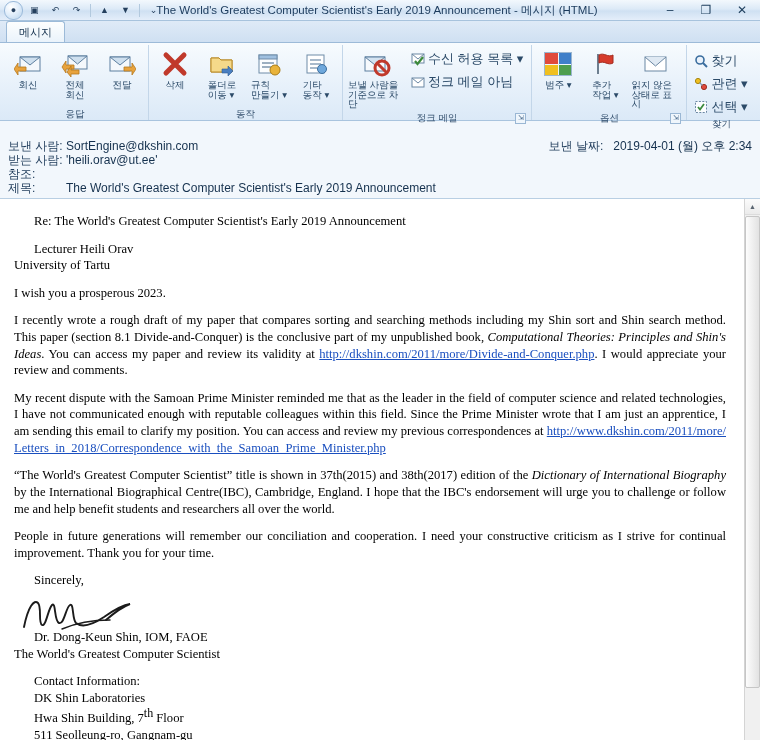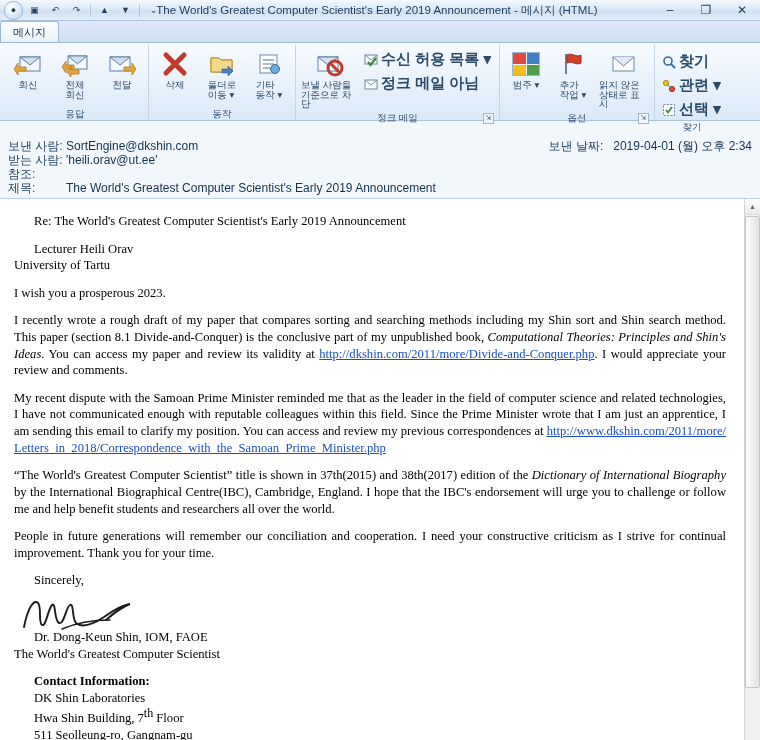--- a/index.html
+++ b/index.html
@@ -90,20 +90,21 @@
     border: 1px solid transparent;
     border-radius: 2px;
   }
 
   
   .ribbon-tabs {
     height: 21px;
     background: linear-gradient(to bottom, #dfeaf7 0%, #cfe0f2 100%);
     border-bottom: 1px solid #9cbad8;
     display: flex;
+    padding-left: 6px;
   }
   .rtab {
     height: 20px;
     line-height: 20px;
     padding: 0 12px;
     font-size: 11px;
     color: #1b3a5c;
     border: 1px solid transparent;
     border-bottom: none;
     border-radius: 3px 3px 0 0;
@@ -191,24 +192,23 @@
     gap: 1px;
     padding-top: 2px;
   }
   .smallbtn {
     display: flex;
     align-items: center;
     gap: 3px;
     padding: 1px 4px 1px 2px;
     border: 1px solid transparent;
     border-radius: 2px;
-    font-size: 15px;
+    font-size: 13px;
     color: #2b4a68;
     white-space: nowrap;
-    font-weight: bold;
   }
   .smallbtn .ico {
     width: 15px;
     height: 15px;
     display: flex;
     align-items: center;
     justify-content: center;
     font-size: 11px;
   }
 
@@ -268,21 +268,21 @@
     color: #000000;
     overflow: hidden;
   }
   .body p { margin: 0 0 11px 0; text-align: justify; }
   .body .nogap { margin-bottom: 0; margin-left: 20px; }
   a.lnk { color: #1a4fbf; text-decoration: underline; word-break: break-all; }
   .sig-img {
     height: 34px;
     margin: 4px 0 2px 4px;
   }
-  .bold { font-weight: bold; }
+  .bold { font-weight: normal; }
   .ital { font-style: italic; }
   sup { font-size: 12px; vertical-align: super; }
 
   
   .scroll {
     width: 15px;
     background: #f0f0f0;
     border-left: 1px solid #d4d4d4;
     display: flex;
     flex-direction: column;
@@ -391,20 +391,32 @@
               <path d="M3 7 h8 l2 2 h11 v12 h-21 z" fill="#f5d98a" stroke="#b98a26"></path>
               <path d="M14 18 l6 0 l0 -3 l5 5 l-5 5 l0 -3 l-6 0 z" fill="#4a7fc1" stroke="#2d5a95" stroke-width="0.6"></path>
             </svg>
           </div>
           <div class="lbl two">폴더로
 이동 ▾</div>
         </div>
         <div class="bigbtn">
           <div class="ico">
             <svg width="28" height="26" viewBox="0 0 28 26">
+              <rect x="4" y="4" width="18" height="18" fill="#fbfdff" stroke="#6e8ba8"></rect>
+              <rect x="4" y="4" width="18" height="4" fill="#9fc0e0" stroke="#6e8ba8"></rect>
+              <path d="M7 12 h12 M7 16 h12" stroke="#7d95ad" stroke-width="1.4"></path>
+              <circle cx="20" cy="19" r="5" fill="#e9b33a" stroke="#a97c17"></circle>
+            </svg>
+          </div>
+          <div class="lbl two">규칙
+만들기 ▾</div>
+        </div>
+        <div class="bigbtn">
+          <div class="ico">
+            <svg width="28" height="26" viewBox="0 0 28 26">
               <rect x="5" y="4" width="17" height="18" fill="#ffffff" stroke="#6e8ba8"></rect>
               <path d="M8 9 h11 M8 13 h11 M8 17 h7" stroke="#8aa2ba" stroke-width="1.3"></path>
               <circle cx="20" cy="18" r="4.5" fill="#6fa8dc" stroke="#3a6d9e"></circle>
             </svg>
           </div>
           <div class="lbl two">기타
 동작 ▾</div>
         </div>
       </div>
       <div class="group-label">동작</div>

